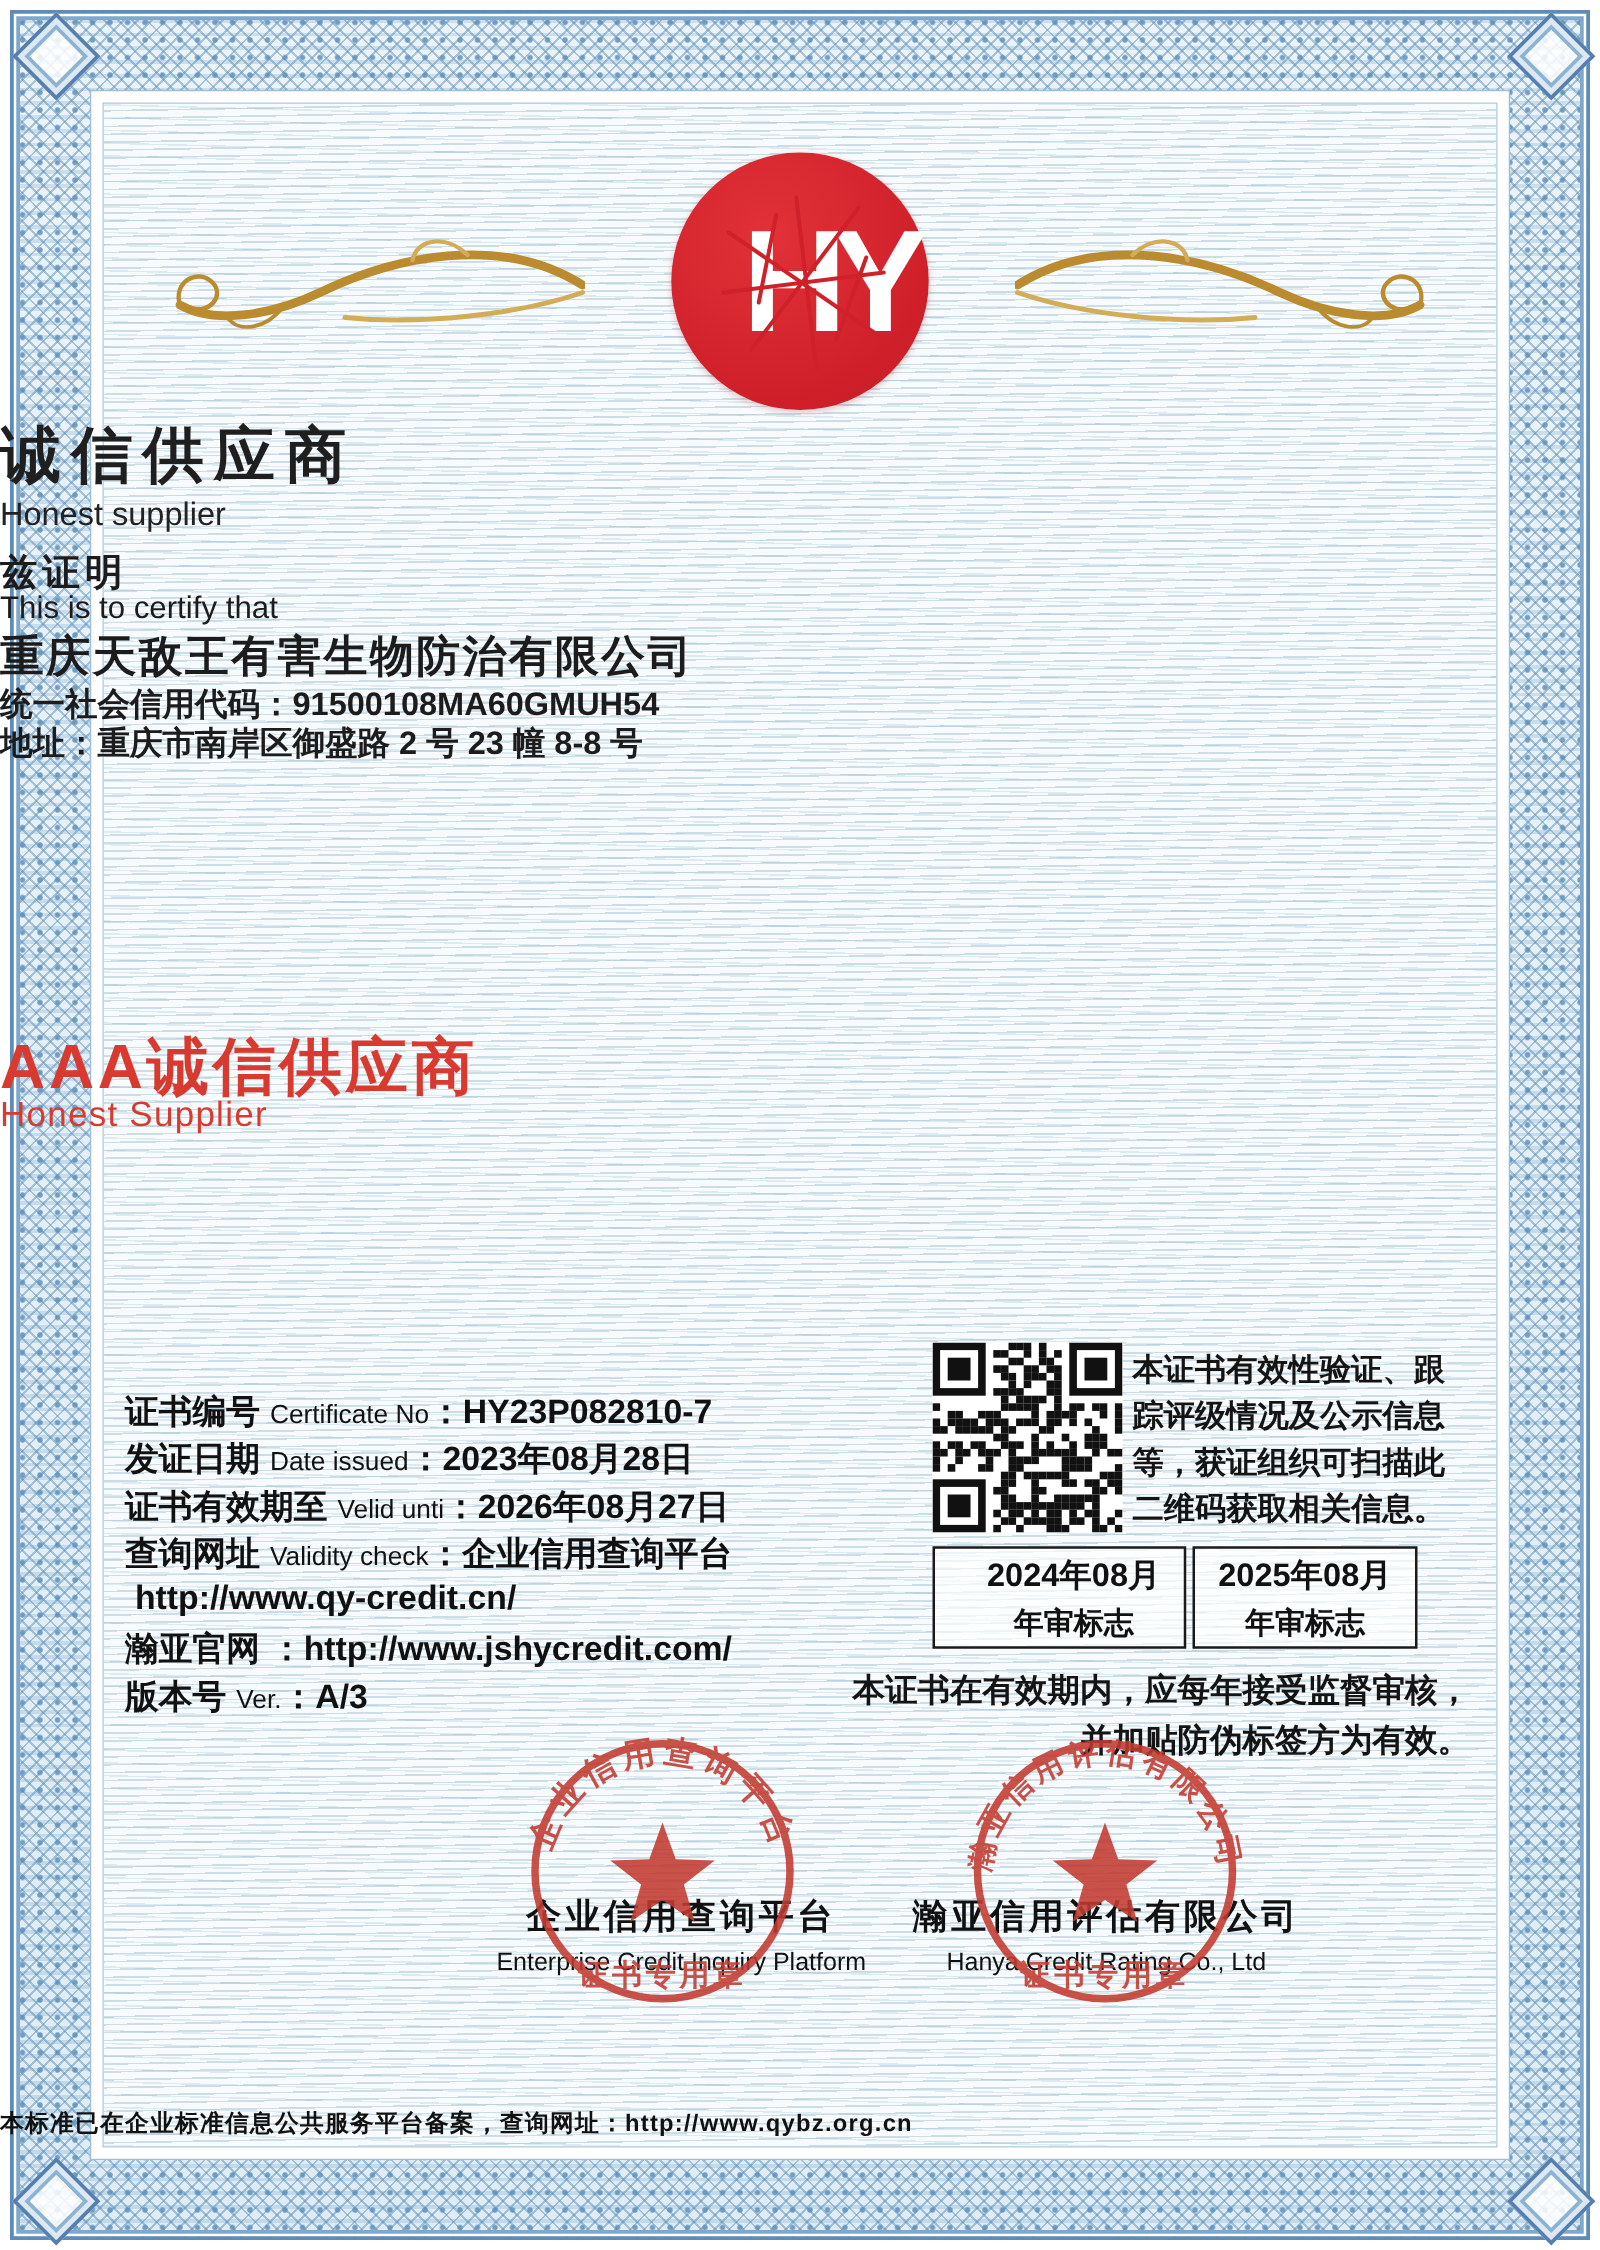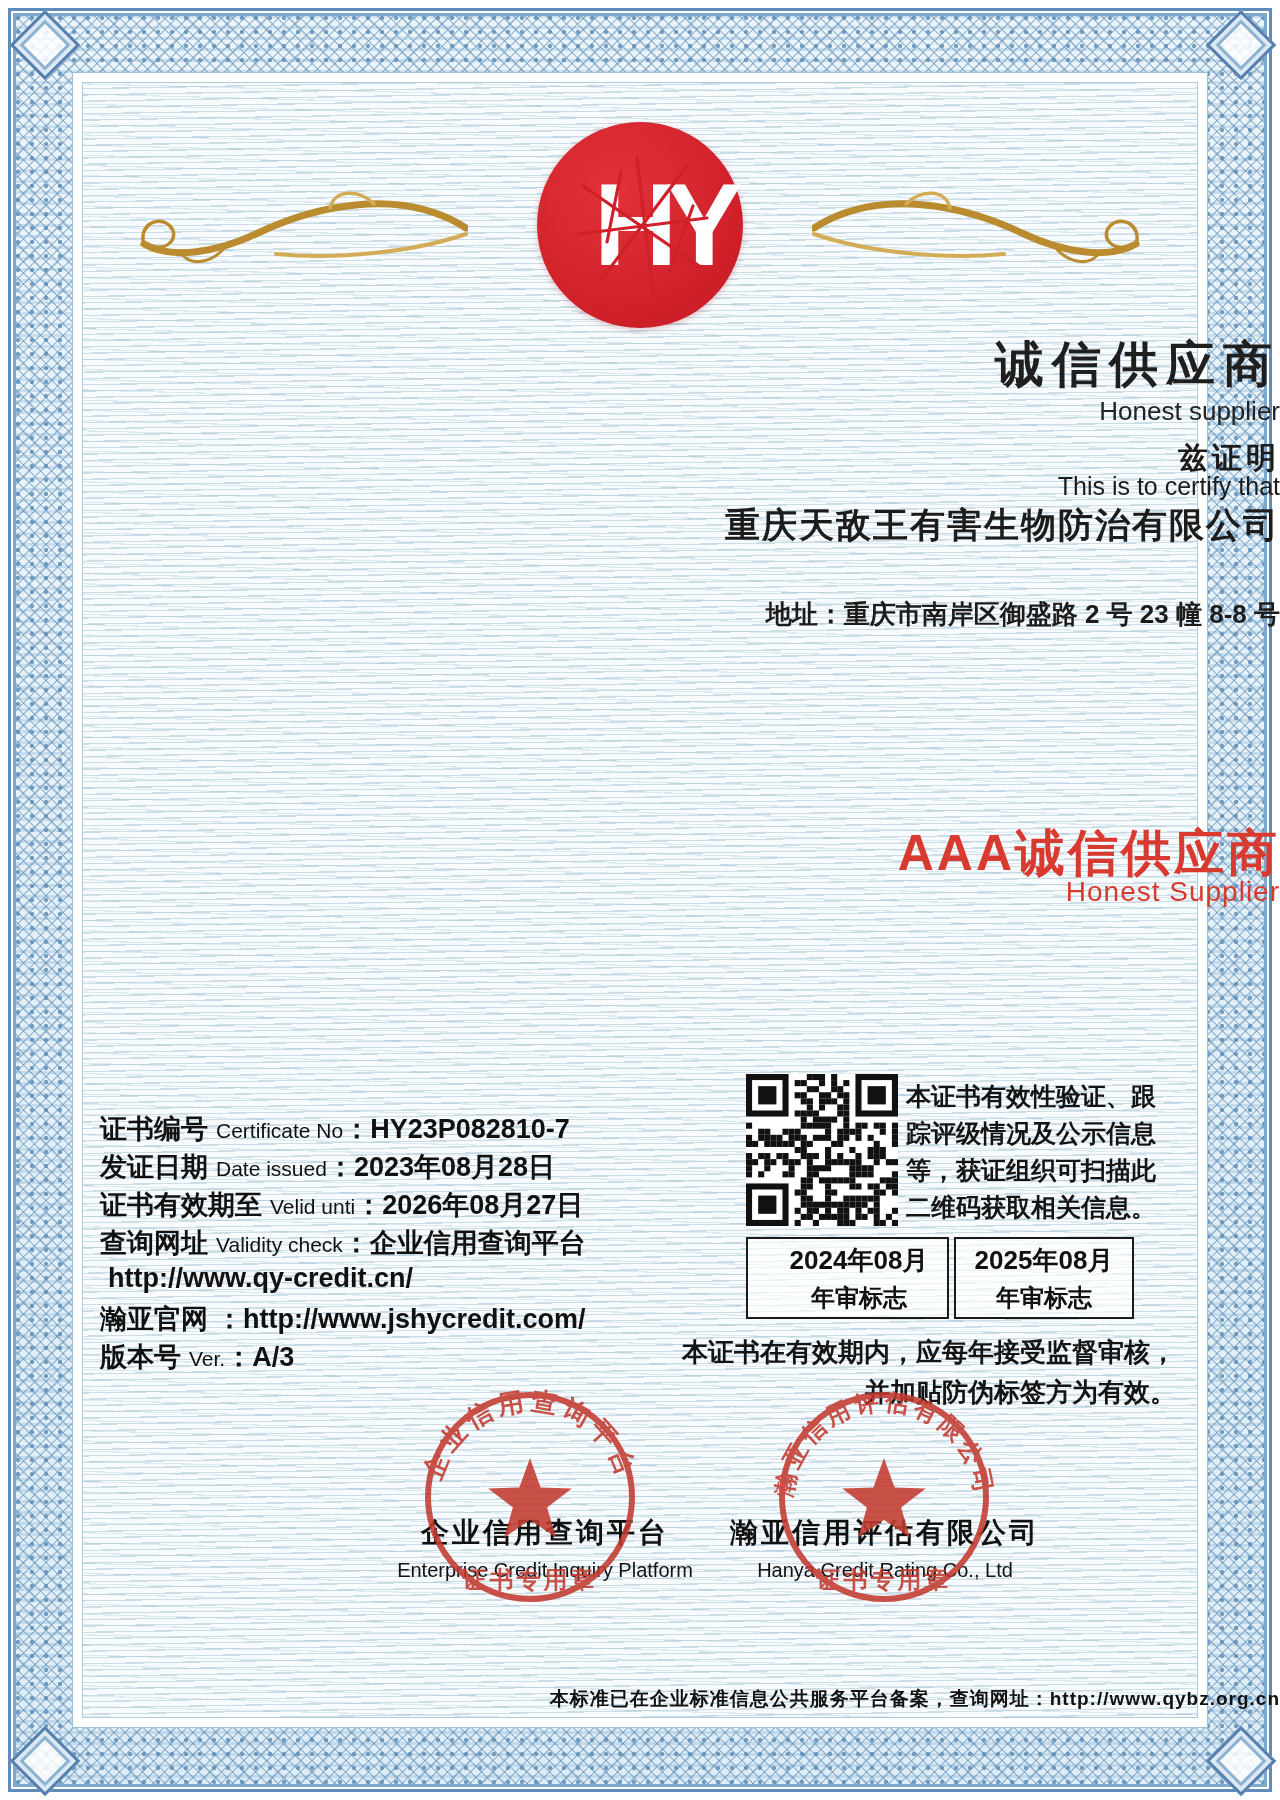--- a/index.html
+++ b/index.html
@@ -21,21 +21,21 @@
     background:rgba(255,255,255,.85);box-shadow: inset 0 0 0 4px #dce9f3, inset 0 0 0 7px #8db3d2;}
   .paper{position:absolute;inset:72px;background:#ffffff;border:1px solid #9dc0da;}
   
   .guilloche{position:absolute;inset:82px;border:1.5px solid #aecbe0;
     background:
       repeating-linear-gradient(179deg, transparent 0 5px, rgba(140,176,196,.40) 5px 6.3px),
       repeating-linear-gradient(181.5deg, transparent 0 9px, rgba(150,190,210,.28) 9px 10.2px),
       #f8fbfd;}
 
   .abs{position:absolute;}
-  .ctr{left:0;width:1280px;text-align:right;}
+  .ctr{left:0;width:1280px;text-align:left;}
   .cn-title{font-size:49px;font-weight:600;letter-spacing:8px;color:#1f1f1f;}
   .en-sub{font-size:26px;font-weight:500;color:#222;}
 
   .copyright{top:90px;left:100px;width:1180px;text-align:center;font-size:17px;color:#454545;font-weight:500;letter-spacing:.5px;}
 
   .logo{left:537px;top:122px;width:206px;height:206px;border-radius:50%;
     background:radial-gradient(circle at 38% 32%, #e23238 0%, #d0202a 65%, #c61d26 100%);
     display:flex;align-items:center;justify-content:flex-end;box-shadow:0 2px 6px rgba(150,30,30,.25);}
   .logo .hy{font-size:116px;font-weight:800;color:#ffffff;letter-spacing:-12px;padding-right:12px;line-height:1;}
   .logo svg.cracks{position:absolute;inset:0;width:206px;height:206px;}
@@ -123,21 +123,22 @@
         <line x1="132" y1="150" x2="156" y2="84"></line>
       </g>
     </svg>
   </div>
 
   <div class="abs ctr cn-title" style="top:332px;">诚信供应商</div>
   <div class="abs ctr en-sub" style="top:396px;">Honest supplier</div>
   <div class="abs ctr" style="top:438px;font-size:30px;font-weight:600;letter-spacing:4px;">兹证明</div>
   <div class="abs ctr" style="top:472px;font-size:25px;font-weight:500;">This is to certify that</div>
   <div class="abs ctr" style="top:502px;font-size:35px;font-weight:800;letter-spacing:2px;">重庆天敌王有害生物防治有限公司</div>
-  <div class="abs ctr" style="top:577px;font-size:26px;font-weight:600;margin-top:20px;">地址：重庆市南岸区御盛路 2 号 23 幢 8-8 号</div>
+  <div class="abs ctr" style="top:546px;font-size:26px;font-weight:600;">统一社会信用代码：91500108MA60GMUH54</div>
+  <div class="abs ctr" style="top:577px;font-size:26px;font-weight:600;">地址：重庆市南岸区御盛路 2 号 23 幢 8-8 号</div>
 
   <div class="abs ctr award-cn">AAA诚信供应商</div>
   <div class="abs ctr award-en">Honest Supplier</div>
 
   <div class="abs details">
     <div class="drow">
       <span class="cn">证书编号</span>
         <span class="en">Certificate No</span>
         <span class="sep">：</span>
         <span class="val">HY23P082810-7</span>

